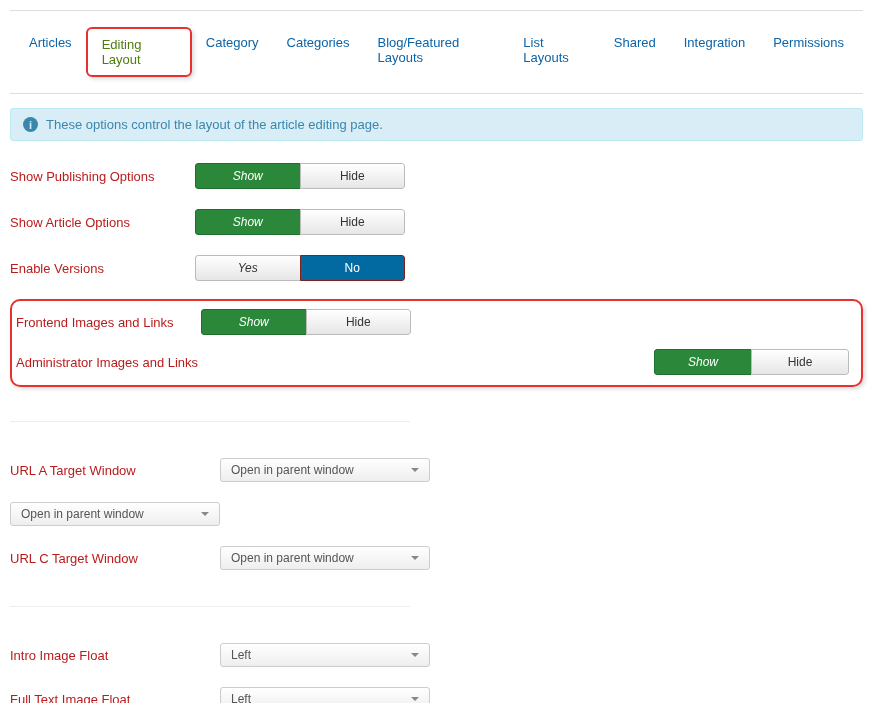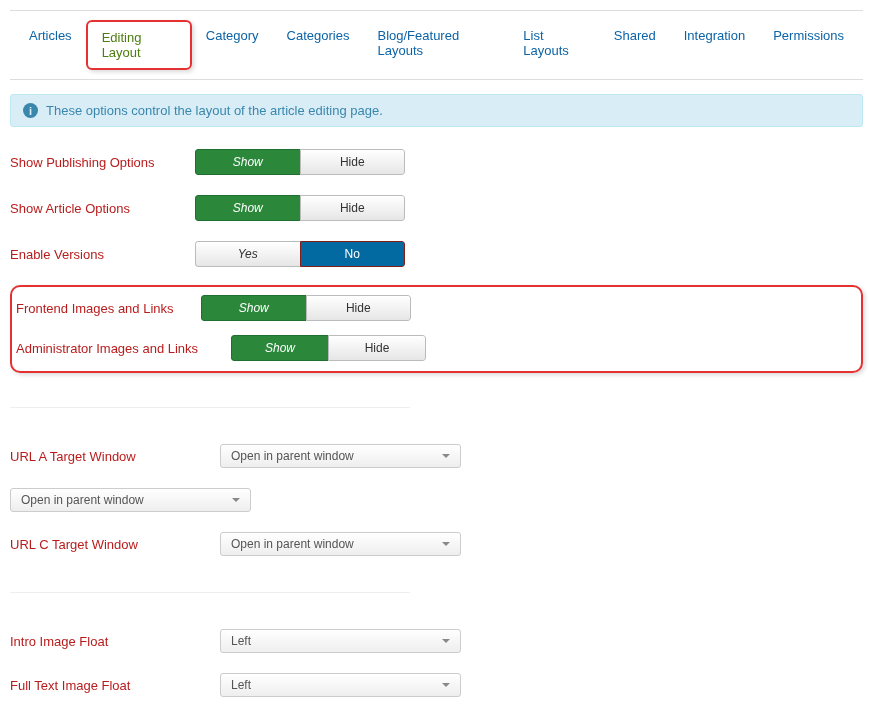--- a/index.html
+++ b/index.html
@@ -9,21 +9,21 @@
     color: #333;
     background: #fff;
     padding: 10px;
     width: 873px;
   }
   .tabbar {
     display: flex;
     border-top: 1px solid #ddd;
     border-bottom: 1px solid #ddd;
     margin-bottom: 14px;
-    padding: 9px 5px;
+    padding: 16px 5px;
   }
   .tab {
     padding: 8px 14px;
     color: #0c63a6;
     cursor: pointer;
     font-size: 13px;
   }
   .tab.active {
     color: #4d7c0f;
   }
@@ -88,36 +88,36 @@
     color: #fff;
   }
   .highlight-box {
     border: 2px solid #e63131;
     border-radius: 10px;
     padding: 6px 12px 4px 4px;
     margin-bottom: 14px;
     box-shadow: 2px 2px 4px rgba(0,0,0,0.15);
   }
   .highlight-box .row { margin-bottom: 10px; }
-  .highlight-box .row:last-child { margin-bottom: 4px; }
+  .highlight-box .row:last-child { margin-bottom: 4px; justify-content: space-between; }
   .tab-highlight {
     border: 2px solid #e63131;
     border-radius: 6px;
     position: relative;
     box-shadow: 2px 2px 4px rgba(0,0,0,0.15);
   }
   hr.sep {
     border: none;
     border-top: 1px solid #eee;
     margin: 34px 0 34px 0;
     width: 400px;
   }
   .select {
     position: relative;
-    width: 241px;
+    width: 210px;
     border: 1px solid #ccc;
     border-radius: 3px;
     background: linear-gradient(#fff,#eee);
     padding: 4px 26px 4px 10px;
     color: #555;
     cursor: pointer;
     font-size: 12px;
   }
   .select::after {
     content: "";

